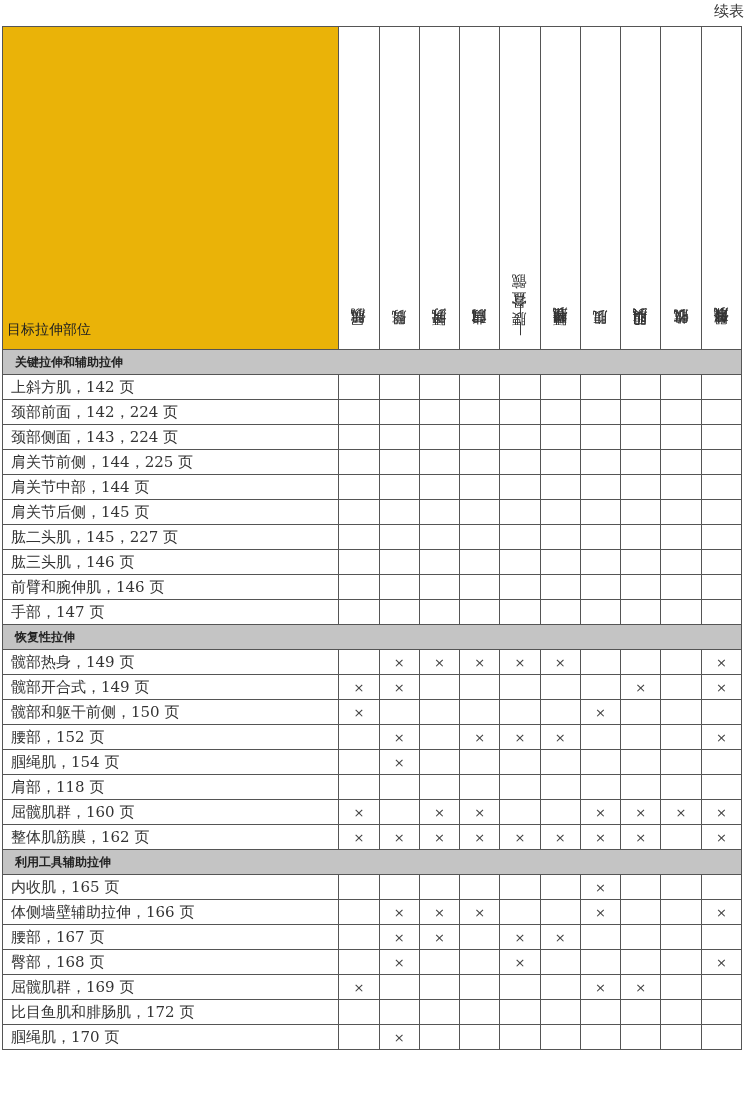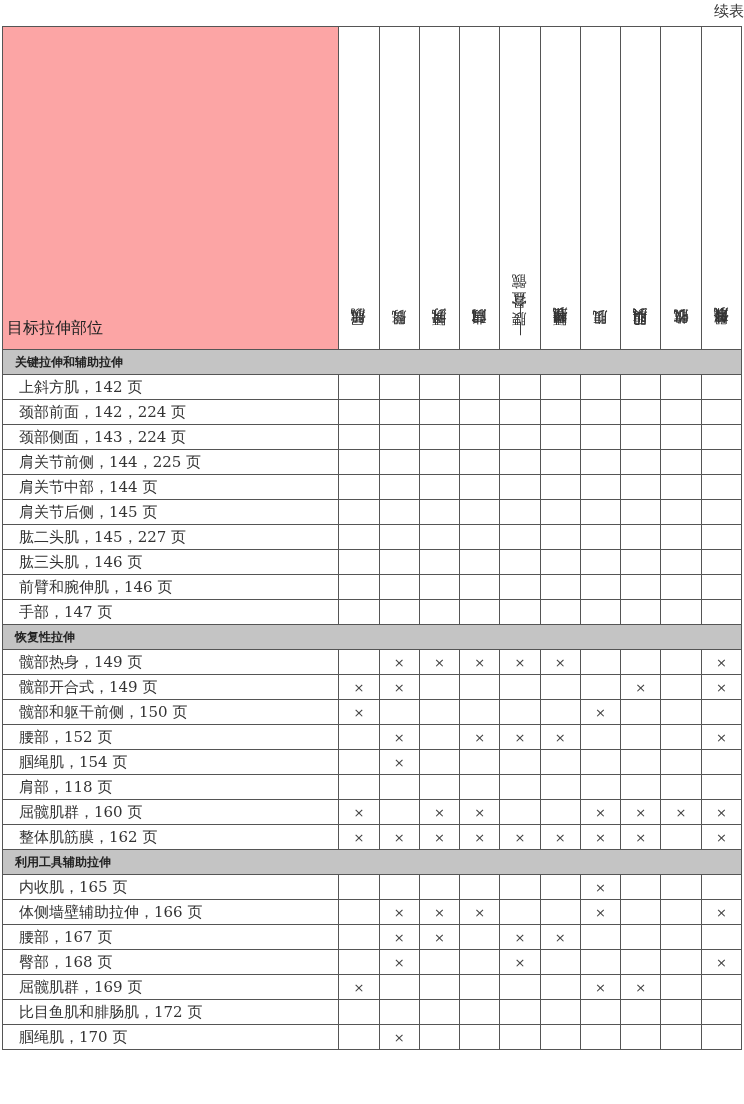--- a/index.html
+++ b/index.html
@@ -2,29 +2,29 @@
 <html><head>
 <meta charset="utf-8">
 <style>
   html, body { margin:0; padding:0; background:#fff; }
   body { width:744px; height:1104px; position:relative; overflow:hidden;
          font-family:"DejaVu Serif","Liberation Serif",serif; color:#222; }
   .cont { position:absolute; right:0; top:2px; font-size:15px; color:#333; }
   table { position:absolute; left:2px; top:26px; border-collapse:collapse;
           table-layout:fixed; width:740px; }
   td, th { border:1.5px solid #555; padding:0; font-weight:normal; }
-  th.corner { background:#fca5a5; width:329px; height:312px; text-align:left; vertical-align:bottom;
-              font-family:"DejaVu Sans","Liberation Sans",sans-serif; font-size:16px; padding:0 0 10px 4px; }
+  th.corner { background:#eab308; width:329px; height:312px; text-align:left; vertical-align:bottom;
+              font-family:"DejaVu Sans","Liberation Sans",sans-serif; font-size:14px; padding:0 0 10px 4px; }
   th.col { width:39px; background:#fff; vertical-align:bottom; padding-bottom:8px; }
   .vtext { writing-mode:vertical-rl; transform:rotate(180deg); display:inline-block;
            font-size:15px; letter-spacing:1px; color:#333; }
   tr.sec td { background:#c4c4c4; height:24px; font-family:"DejaVu Sans","Liberation Sans",sans-serif;
               font-size:12px; font-weight:bold; padding-left:12px; color:#222; }
   tr.row td { height:24px; }
-  tr.row td.lbl { padding-left:16px; font-size:15px; color:#333; white-space:nowrap; }
+  tr.row td.lbl { padding-left:8px; font-size:15px; color:#333; white-space:nowrap; }
   tr.row td.mark { text-align:center; font-family:"DejaVu Sans","Liberation Sans",sans-serif;
                    font-size:13px; color:#444; }
 </style>
 </head>
 <body>
 
 <div class="cont">续表</div>
 
 <table>
   <thead>

